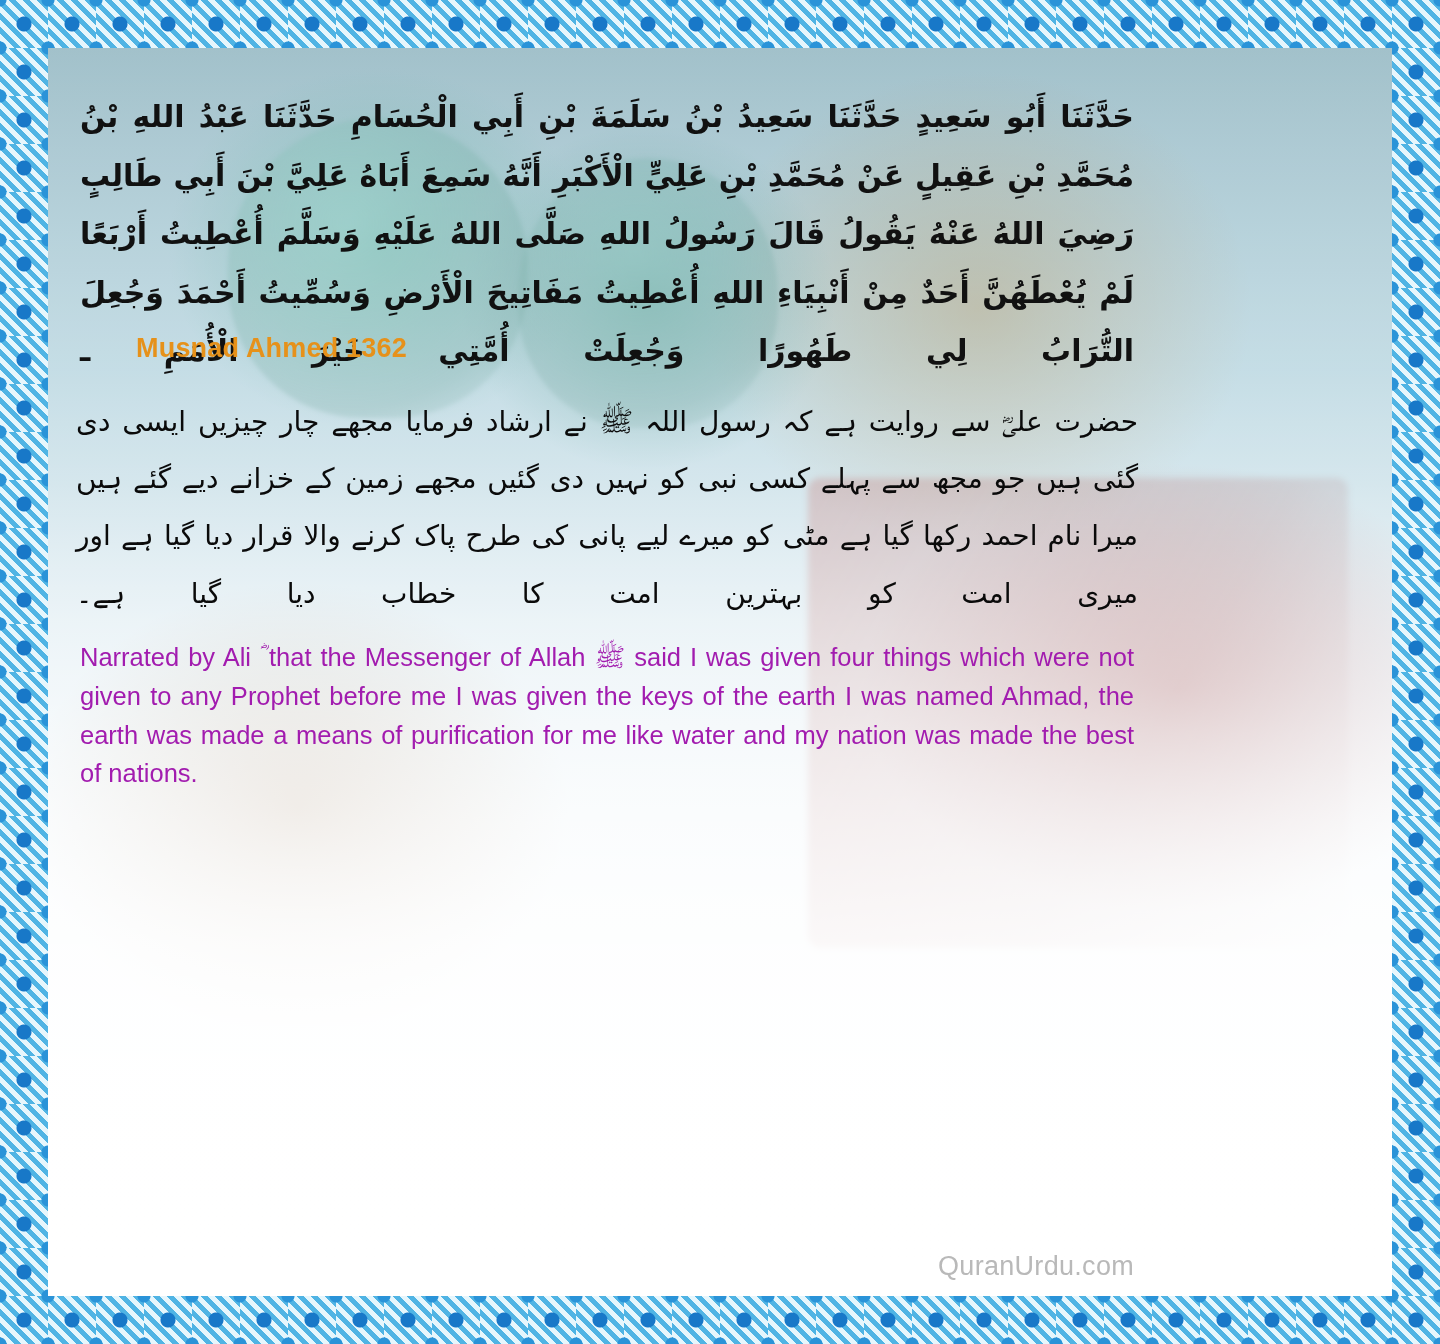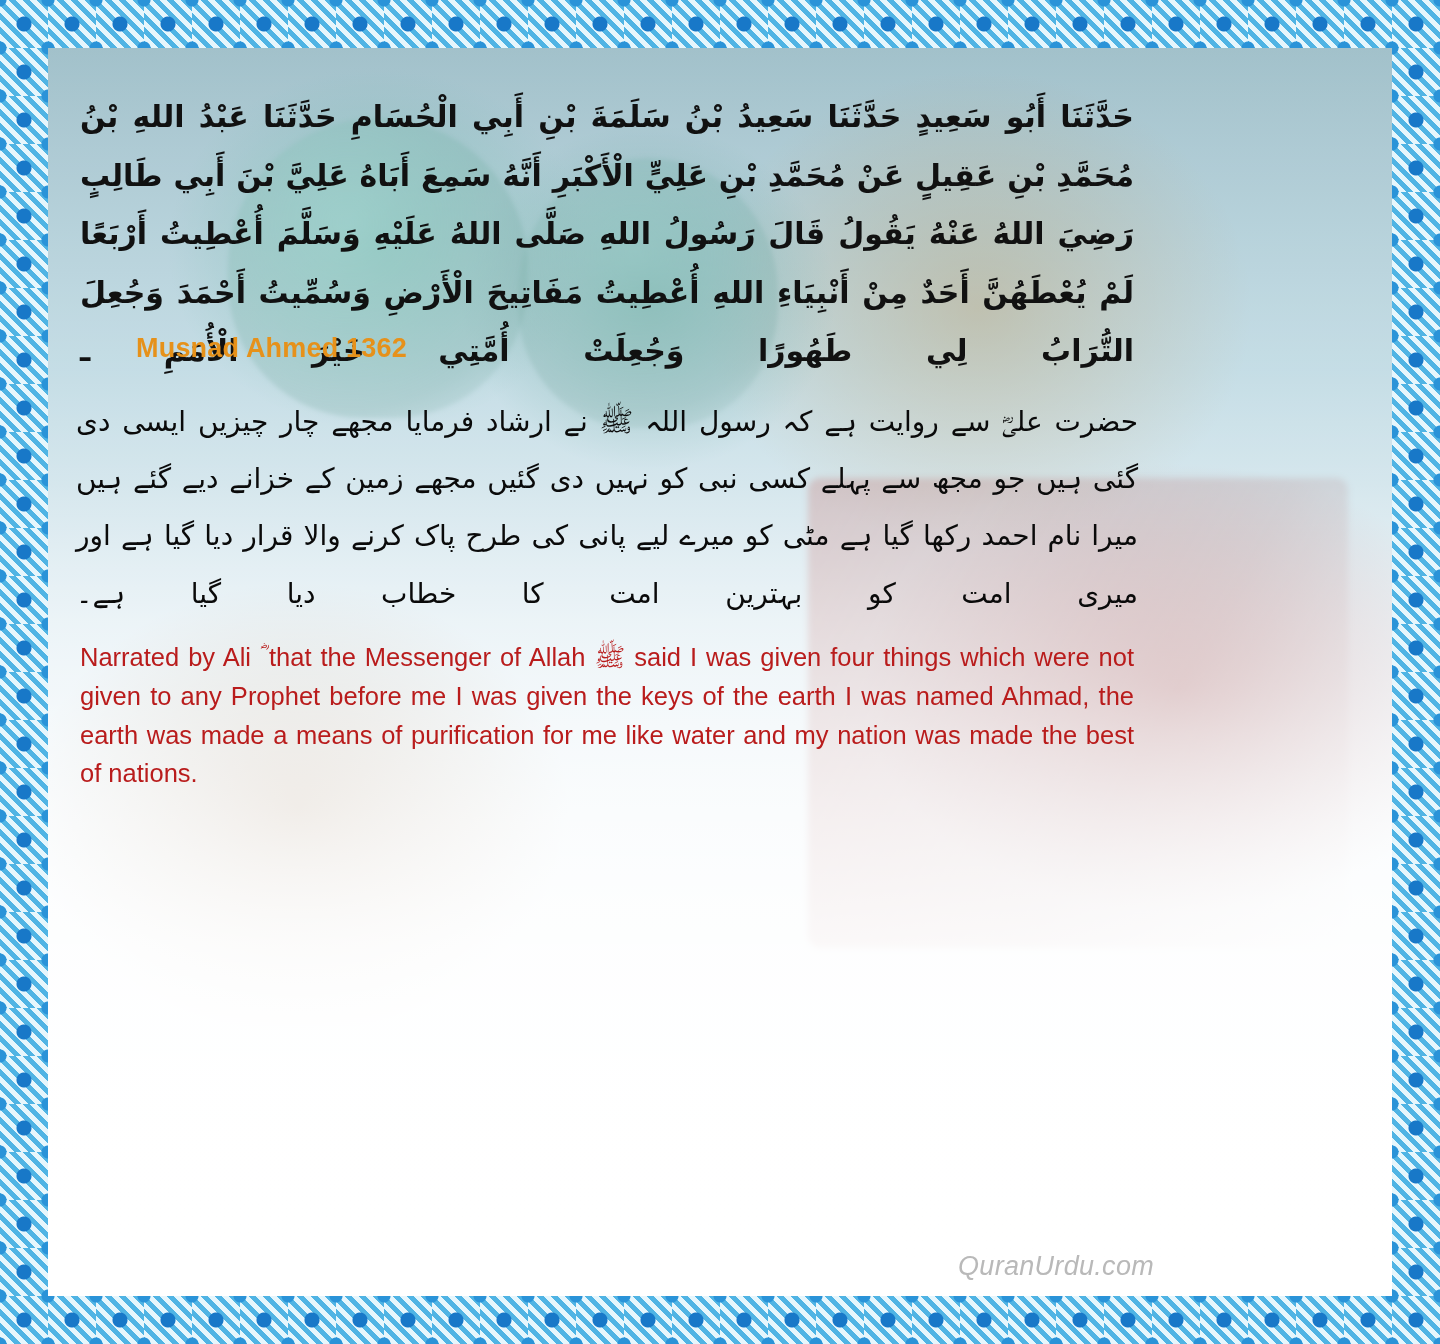--- a/index.html
+++ b/index.html
@@ -142,34 +142,33 @@
     color: #0a0a0a;
     padding: 14px 10px 0 10px;
   }
 
   .english-block {
     direction: ltr;
     text-align: justify;
     font-family: "Liberation Sans", sans-serif;
     font-size: 25.5px;
     line-height: 1.52;
-    color: #b91c1c;
+    color: #a21caf;
     padding: 16px 14px 0 14px;
     max-width: 1240px;
   }
 
   .site-credit {
     position: absolute;
-    right: 36px;
+    right: 56px;
     bottom: 14px;
     font-family: "Liberation Sans", sans-serif;
     font-size: 27px;
     color: #b9b9b9;
     letter-spacing: 0.3px;
-    font-style: italic;
   }
 </style>
 </head>
 <body>
 
 <div class="page">
 
   <div class="bg-photo">
     <div class="dome"></div>
     <div class="dome2"></div>

